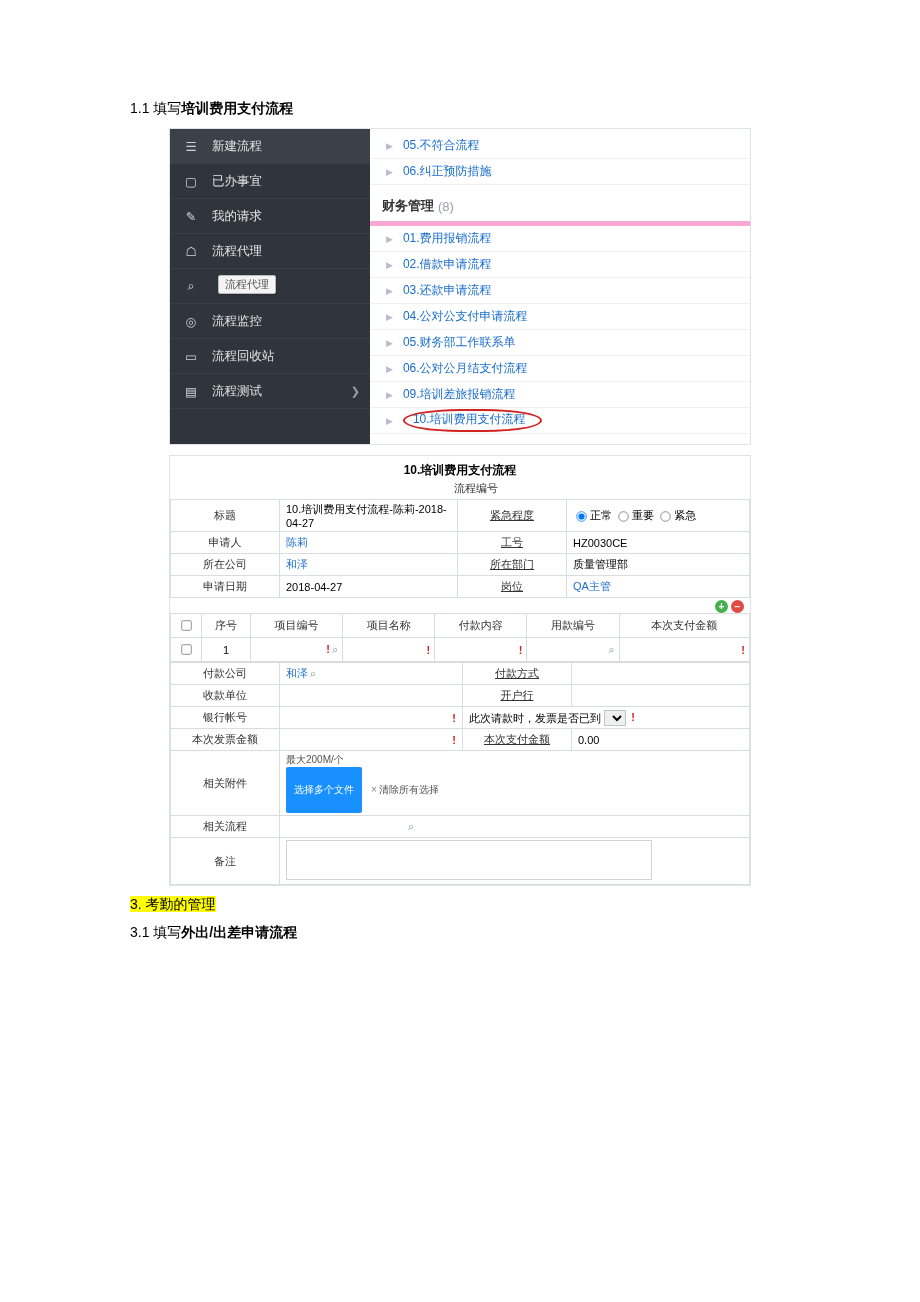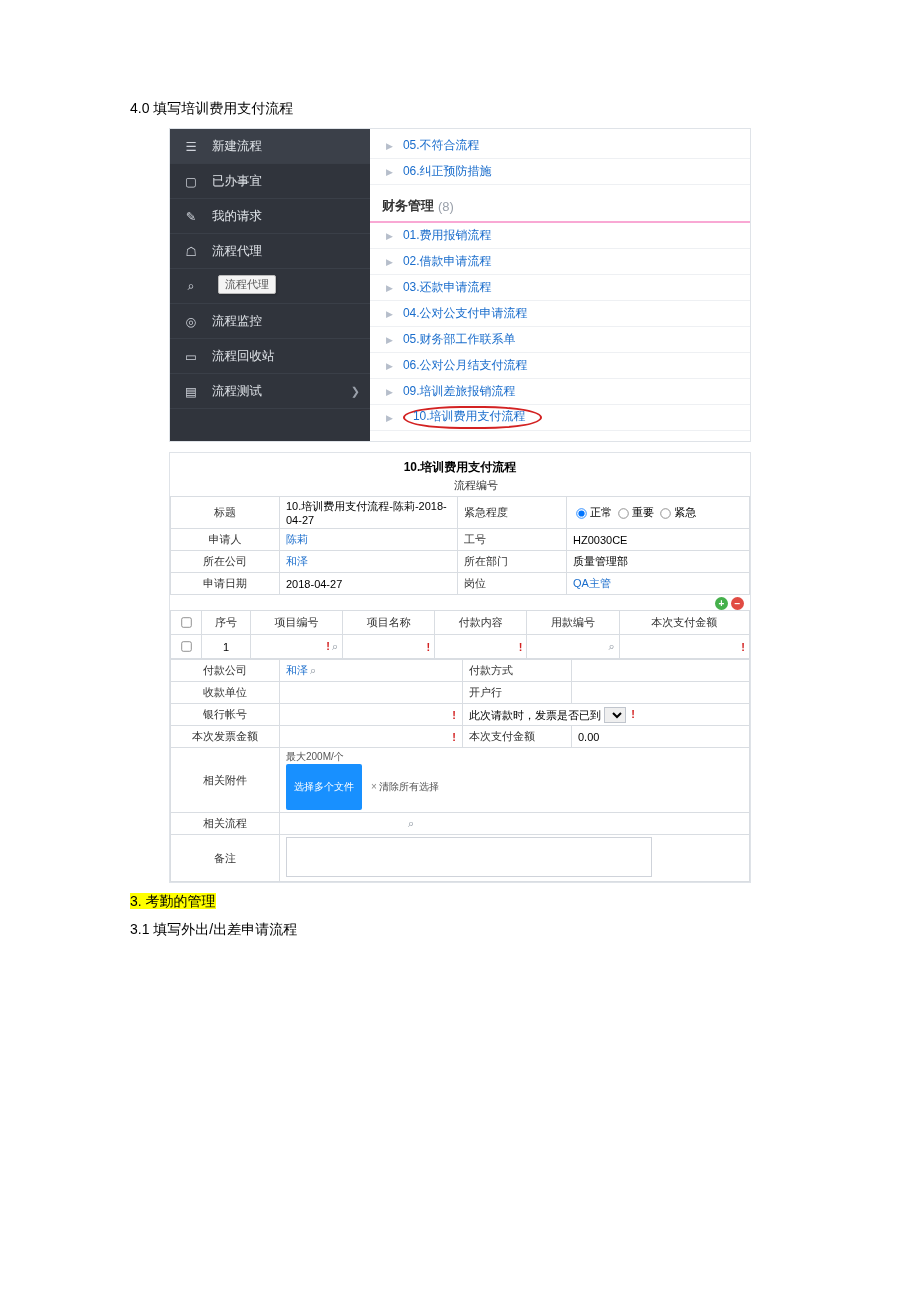--- a/index.html
+++ b/index.html
@@ -5,49 +5,49 @@
   body {
     margin: 0;
     padding: 0;
     background: #fff;
     font-family: "SimSun", "Microsoft YaHei", Arial, sans-serif;
     width: 920px;
     color: #000;
   }
   .page-pad { padding: 100px 130px 200px 130px; }
   .section-line { font-size: 14px; margin: 0 0 10px 0; }
-  .bold { font-weight: 400; }
+  .bold { font-weight: 700; }
   .hl { background: #ffff00; }
   .figure-wrap { display:flex; justify-content:center; margin: 4px 0 10px 0; }
 
   
   .fig1 { width: 580px; border:1px solid #dfe3e8; background:#fff; display:flex; font-family:"Microsoft YaHei",Arial,sans-serif; }
   .sidebar { width:200px; background:#30343c; color:#dfe3e8; padding-bottom:10px; }
   .sb-item { display:flex; align-items:center; height:34px; padding-left:12px; font-size:12.5px; border-bottom:1px solid #3a3f48; position:relative; cursor:pointer; }
   .sb-item.active { background:#3b4049; }
   .sb-icon { width:18px; margin-right:12px; display:inline-flex; justify-content:center; color:#cfd3da; }
   .sb-item .chev { position:absolute; right:10px; color:#9aa0aa; font-size:11px;}
   .tooltip { position:absolute; left:48px; top:6px; background:#f4f4f4; color:#555; border:1px solid #bbb; padding:1px 6px; font-size:11px; border-radius:2px; box-shadow:1px 1px 2px rgba(0,0,0,.2); }
 
   .right-col { flex:1; padding: 4px 0 10px 0; }
   .cat-row { display:flex; align-items:center; height:25px; padding-left:16px; font-size:12px; color:#1a6dcc; border-bottom:1px solid #eef0f3; }
   .cat-row .tri { color:#b6becb; font-size:9px; margin-right:10px; }
-  .section-header { height:30px; display:flex; align-items:center; padding-left:12px; font-size:13px; font-weight:700; color:#333; border-bottom:2px solid #f9a8d4; margin-top:6px;}
+  .section-header { height:30px; display:flex; align-items:center; padding-left:12px; font-size:13px; font-weight:700; color:#333; border-bottom:5px solid #f9a8d4; margin-top:6px;}
   .section-header .count { color:#9aa0aa; font-weight:400; margin-left:4px; }
   .circled { border:2px solid #d32222; border-radius:50%/60%; padding:0 14px 2px 8px; display:inline-block; }
 
   
   .fig2 { width:580px; border:1px solid #dfe3e8; font-family:"Microsoft YaHei",Arial,sans-serif; font-size:11px; position:relative; }
   .form-title { text-align:center; font-weight:700; font-size:12px; padding:6px 0 2px; }
   .process-no { text-align:left; font-size:11px; color:#333; padding-bottom:4px; height:14px; position:relative;}
   .process-no .lbl { position:absolute; left:50%; transform:translateX(-6px); }
   .ft { width:100%; border-collapse:collapse; }
   .ft td { border:1px solid #d9dde2; padding:2px 6px; height:17px; vertical-align:middle; }
   .ft td.lbl { width:96px; text-align:center; background:#fff; color:#333;}
-  .ft td.lbl2 { width:96px; text-align:left; color:#333;}
+  .ft td.lbl2 { width:96px; text-align:center; color:#333;text-decoration:underline;}
   .blue { color:#1a6dcc; }
   .radio-row input { vertical-align:middle; margin:0 2px 0 2px; transform:scale(.8);}
   .req { color:#d32222; font-weight:700; padding-left:2px;}
   .mag { color:#8b949e; font-size:11px; padding-left:2px; }
 
   .table-ctrls { text-align:right; padding:2px 6px 0 0; }
   .badge-plus { display:inline-block; width:13px; height:13px; border-radius:50%; background:#45b04b; color:#fff; font-size:10px; line-height:13px; text-align:center; font-weight:700;}
   .badge-minus { display:inline-block; width:13px; height:13px; border-radius:50%; background:#e14b43; color:#fff; font-size:10px; line-height:13px; text-align:center; font-weight:700;}
 
   .items-table th { border:1px solid #d9dde2; font-weight:400; font-size:11px; padding:2px 4px; text-align:center; color:#333; background:#fff;}
@@ -62,21 +62,21 @@
 
   .watermark { position:absolute; left:50px; top:116px; font-size:34px; color:#cfcfcf; letter-spacing:2px; font-family:Arial,sans-serif; pointer-events:none; white-space:nowrap; }
 
   select.mini{ font-size:10px; border:1px solid #c0c5cd; height:16px;}
 </style>
 </head>
 <body>
 
 <div class="page-pad">
   <p class="section-line">
-    <span>4.0 填写</span><span class="bold">培训费用支付流程</span>
+    <span>1.1 填写</span><span class="bold">培训费用支付流程</span>
   </p>
 
   <div class="figure-wrap">
     <div class="fig1">
       <div class="sidebar">
         <div class="sb-item active">
           <span class="sb-icon">☰</span>
           <span>新建流程</span>
         </div>
         <div class="sb-item">

